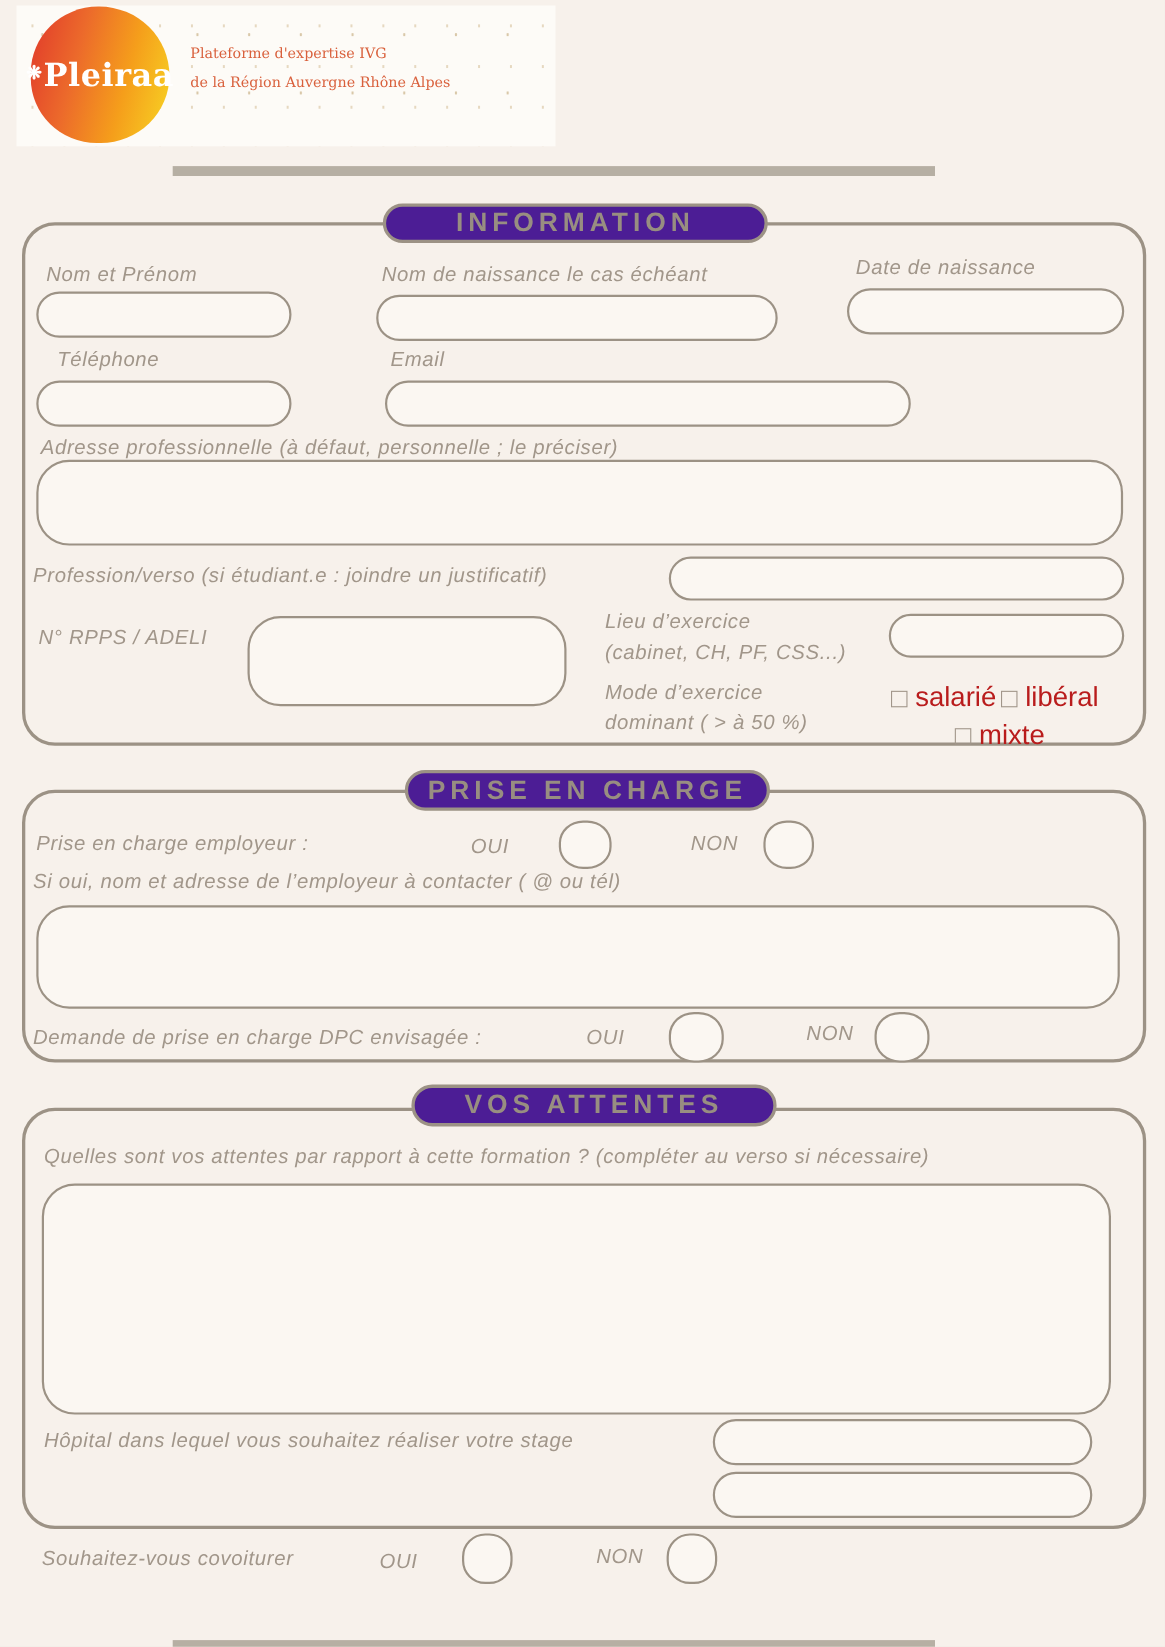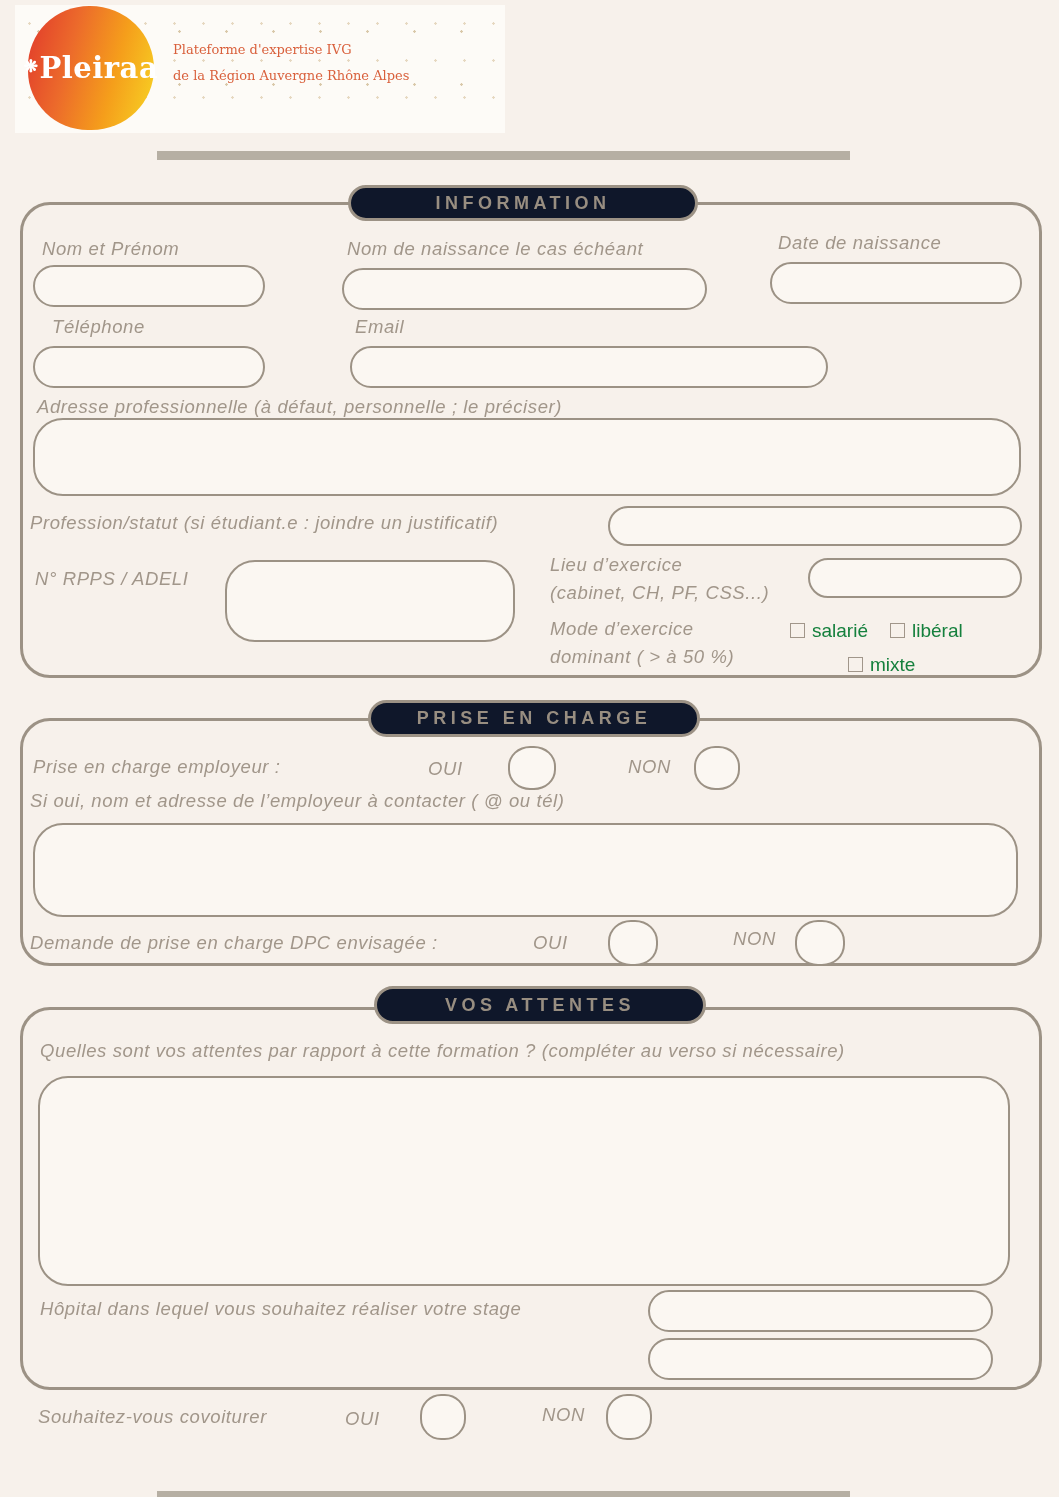--- a/index.html
+++ b/index.html
@@ -22,32 +22,32 @@
     border:3.5px solid #e0812f;border-radius:22px;box-sizing:border-box;
     display:flex;flex-direction:column;align-items:center;justify-content:center;
     font-weight:bold;font-size:17px;letter-spacing:2.4px;color:#161616;line-height:26px;text-align:center;}
 
   .hbar{position:absolute;background:#b6afa3;}
   .hbar.top{left:157px;top:151px;width:693px;height:9px;}
   .hbar.bottom{left:157px;top:1491px;width:693px;height:9px;}
 
   
   .box{position:absolute;border:3px solid #9c9285;border-radius:30px;box-sizing:border-box;}
-  .pill{position:absolute;background:#0f172a;border:3px solid #9c9285;border-radius:20px;box-sizing:border-box;
+  .pill{position:absolute;background:#4c1d95;border:3px solid #9c9285;border-radius:20px;box-sizing:border-box;
     display:flex;align-items:center;justify-content:center;z-index:2;
-    font-weight:bold;font-size:18px;letter-spacing:4.5px;color:#988e81;}
+    font-weight:bold;font-size:24px;letter-spacing:4.5px;color:#988e81;}
 
   .lbl{position:absolute;font-style:italic;color:#a1968a;font-size:18.5px;letter-spacing:.6px;white-space:nowrap;z-index:1;}
 
   .field{position:absolute;border:2px solid #9c9285;border-radius:22px;background:#fbf7f2;box-sizing:border-box;z-index:1;}
   .field.big{border-radius:30px;}
 
   .oval{position:absolute;border:2.5px solid #9c9285;border-radius:46%;background:#fbf7f2;box-sizing:border-box;z-index:1;}
 
-  .cbrow{position:absolute;color:#15803d;font-size:19px;white-space:nowrap;z-index:1;}
+  .cbrow{position:absolute;color:#b91c1c;font-size:25px;white-space:nowrap;z-index:1;margin-left:20px;}
   .cb{display:inline-block;width:13px;height:13px;border:1.8px solid #a1968a;margin-right:7px;vertical-align:-1px;background:transparent;}
 </style>
 </head>
 <body>
 
 <div class="page">
 
   <div class="logo-wrap">
     <div class="logo-circle">
       <span class="brand"><span class="glyph">❋</span><span>Pleiraa</span></span>
@@ -73,21 +73,21 @@
 
   <div class="lbl" style="left:52px;top:316px;font-style:italic;">Téléphone</div>
   <div class="field" style="left:33px;top:346px;width:232px;height:42px;"></div>
 
   <div class="lbl" style="left:355px;top:316px;">Email</div>
   <div class="field" style="left:350px;top:346px;width:478px;height:42px;"></div>
 
   <div class="lbl" style="left:37px;top:396px;">Adresse professionnelle (à défaut, personnelle ; le préciser)</div>
   <div class="field big" style="left:33px;top:418px;width:988px;height:78px;"></div>
 
-  <div class="lbl" style="left:30px;top:512px;">Profession/statut (si étudiant.e : joindre un justificatif)</div>
+  <div class="lbl" style="left:30px;top:512px;">Profession/verso (si étudiant.e : joindre un justificatif)</div>
   <div class="field" style="left:608px;top:506px;width:414px;height:40px;"></div>
 
   <div class="lbl" style="left:35px;top:568px;">N° RPPS / ADELI</div>
   <div class="field big" style="left:225px;top:560px;width:290px;height:82px;"></div>
 
   <div class="lbl" style="left:550px;top:554px;">Lieu d’exercice</div>
   <div class="lbl" style="left:550px;top:582px;">(cabinet, CH, PF, CSS...)</div>
   <div class="field" style="left:808px;top:558px;width:214px;height:40px;"></div>
 
   <div class="lbl" style="left:550px;top:618px;">Mode d’exercice</div>

